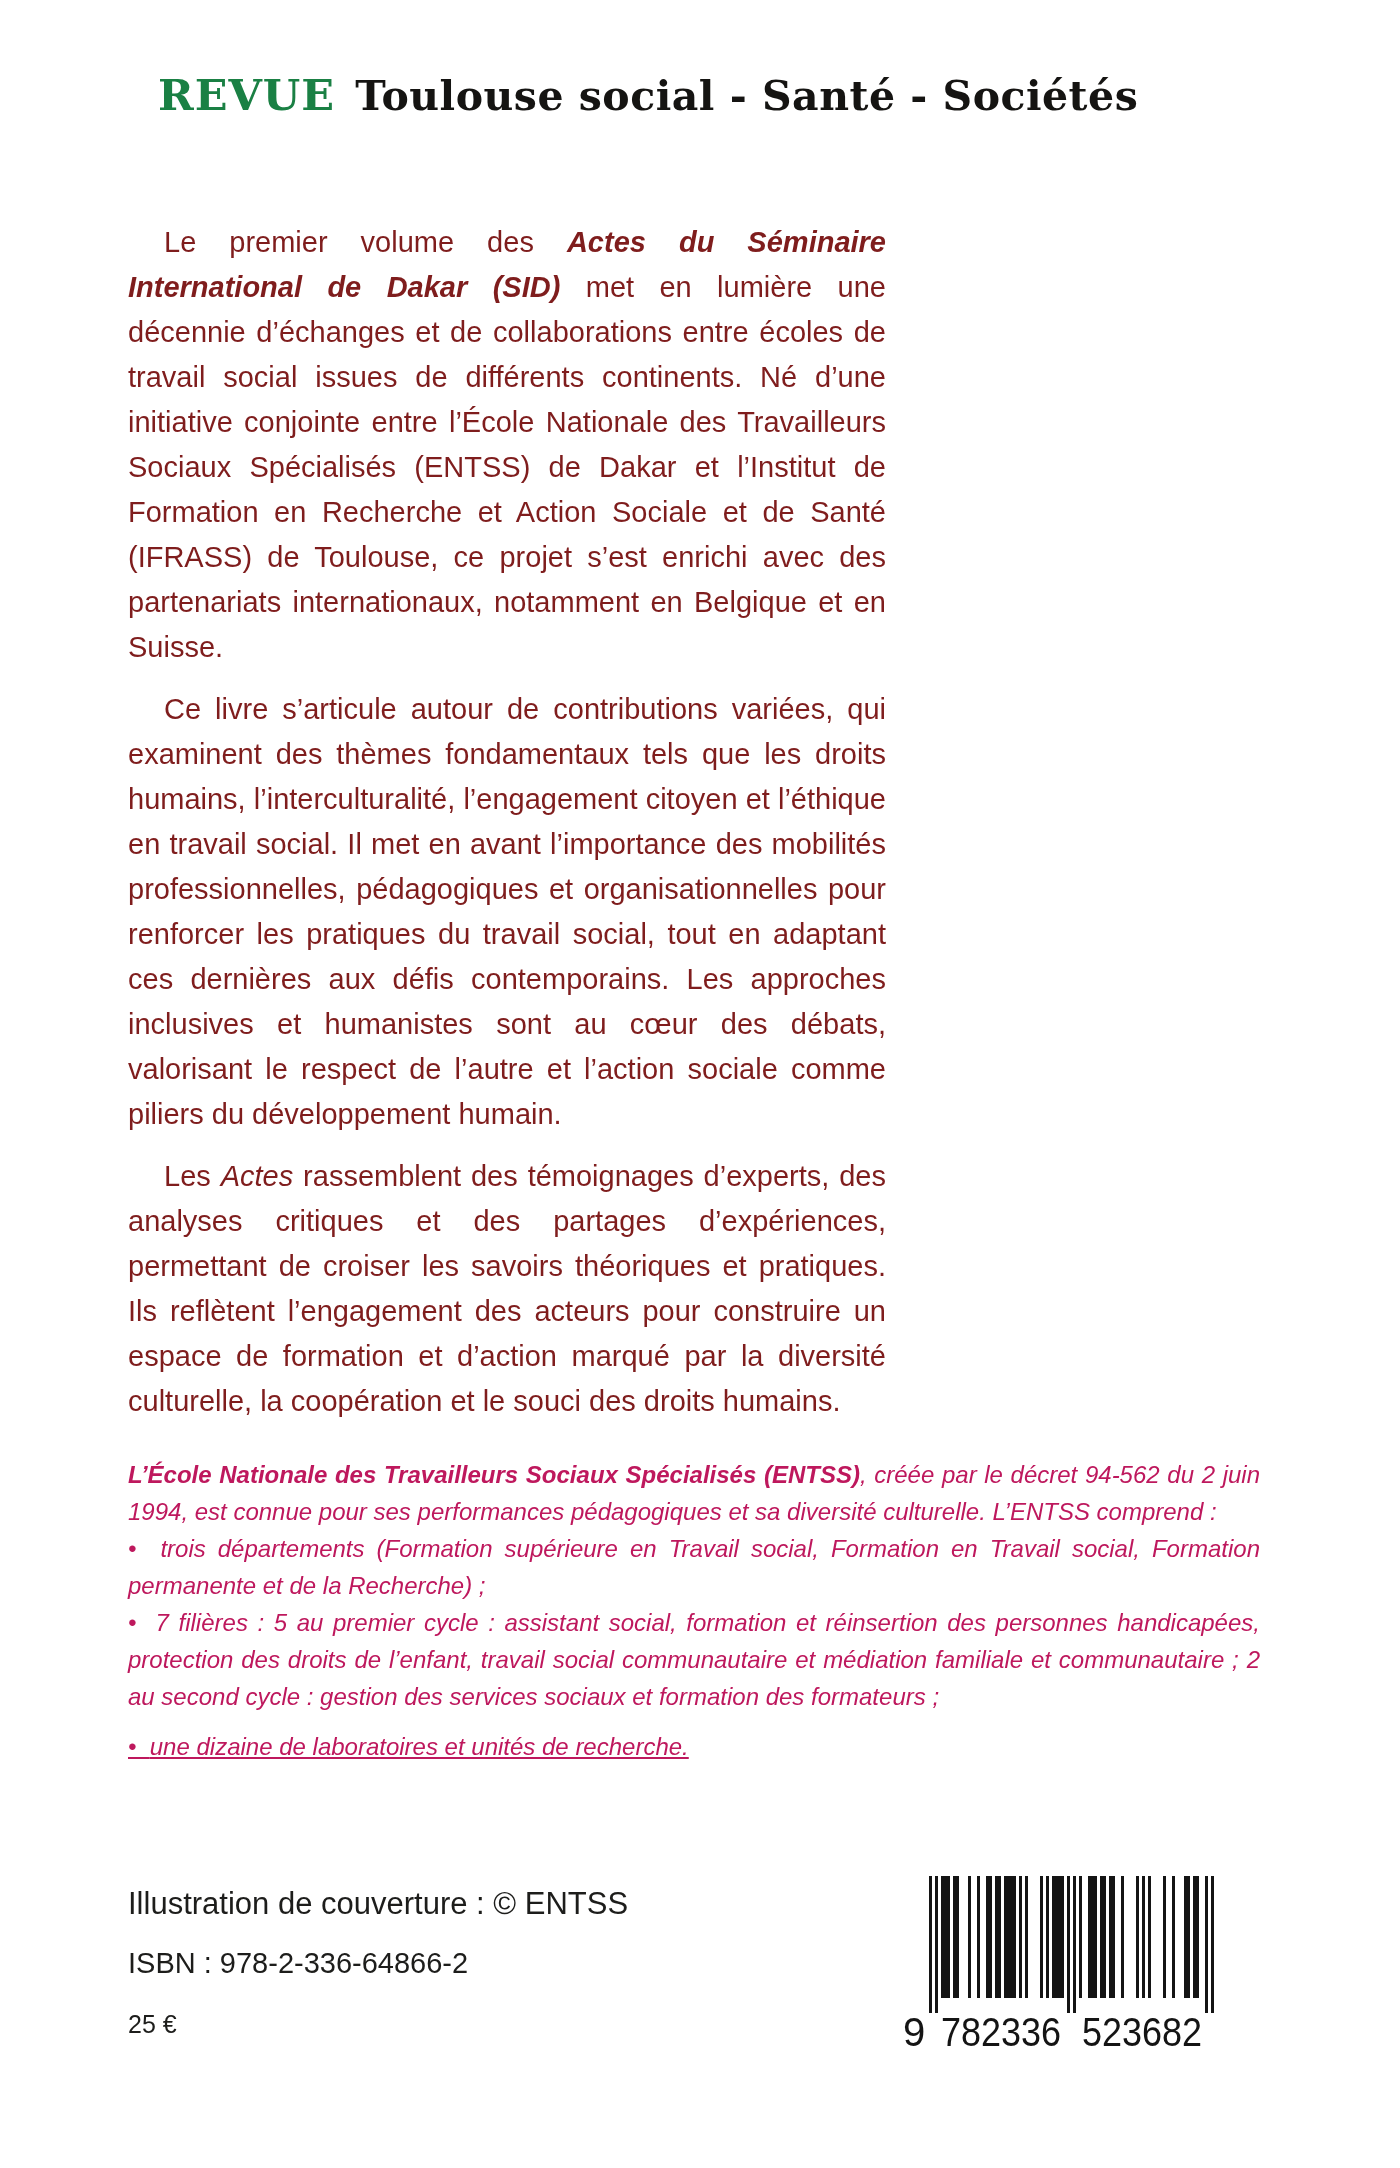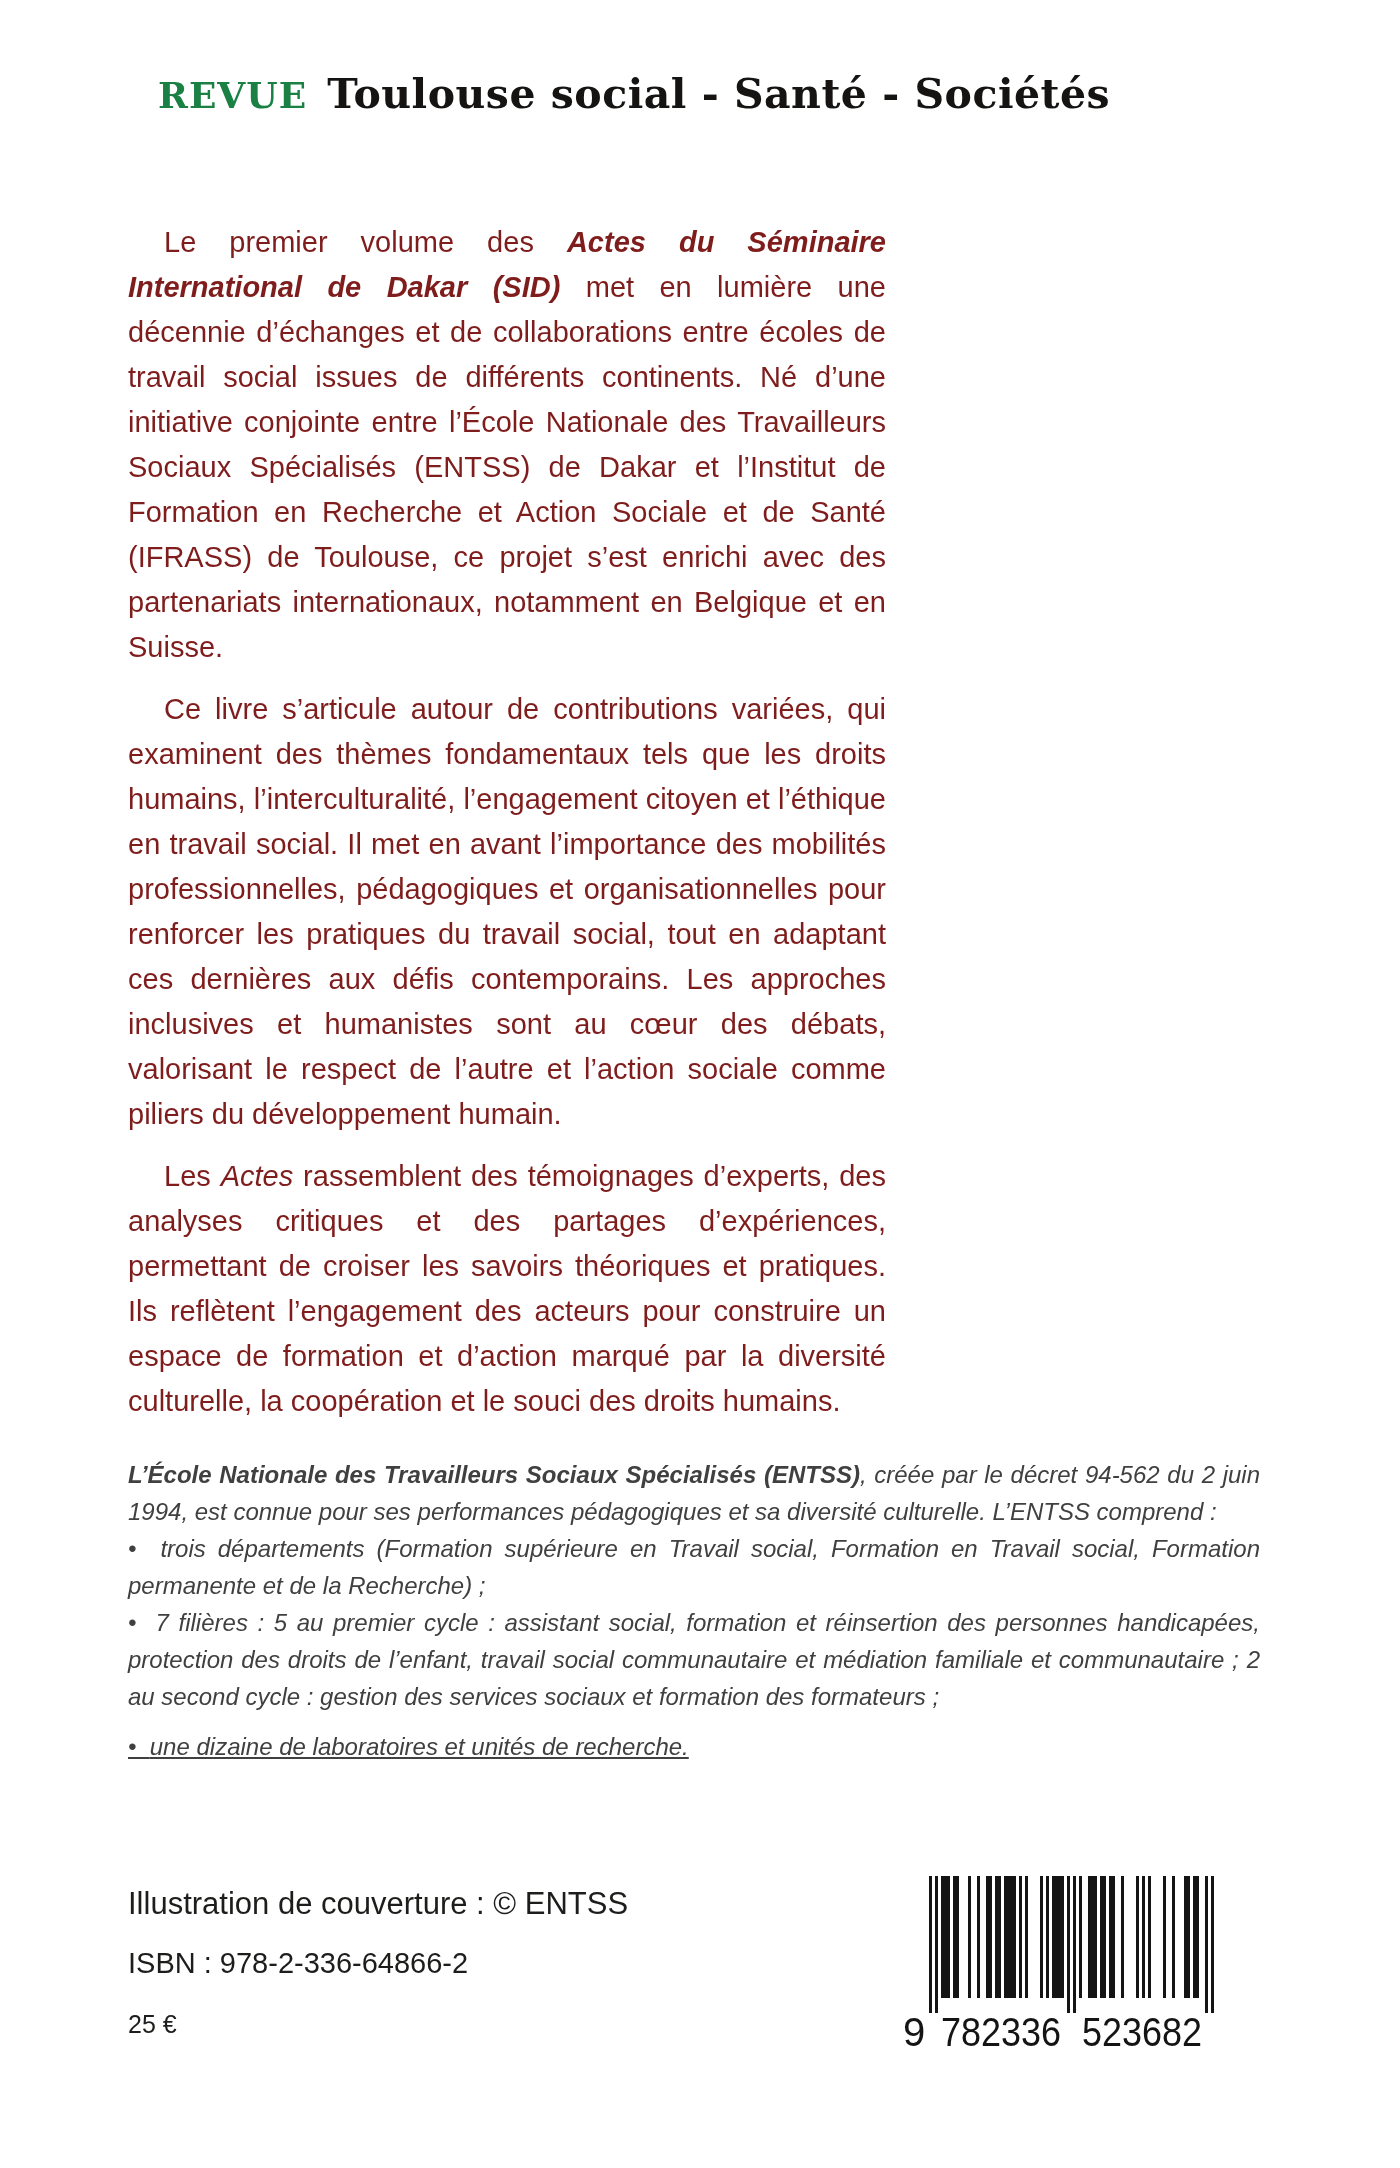--- a/index.html
+++ b/index.html
@@ -12,41 +12,41 @@
     overflow:hidden;
   }
   
   .header{
     position:absolute;left:158px;top:70px;
     display:flex;align-items:baseline;gap:20px;
     white-space:nowrap;
   }
   .brand{
     font-family:"DejaVu Serif",serif;
-    font-weight:800;font-size:36px;letter-spacing:1px;
+    font-weight:800;font-size:43px;letter-spacing:1px;
   }
   .collection-title{
     font-family:"DejaVu Serif",serif;
     font-weight:700;font-size:41px;letter-spacing:0.5px;
     color:#151412;
   }
   
   .synopsis{
     position:absolute;left:128px;top:220px;width:758px;
     font-size:29px;line-height:45px;text-align:justify;
     color:#7f1d1d;
   }
   .synopsis p{margin:0 0 17px 0;text-indent:36px;}
   .em-bi{font-style:italic;font-weight:700;}
   .em-i{font-style:italic;}
   
   .notice{
     position:absolute;left:128px;top:1456px;width:1132px;
     font-size:24px;line-height:37px;font-style:italic;
-    text-align:justify;color:#404040;
+    text-align:justify;color:#be185d;
   }
   .notice p{margin:0;}
   .notice .intro-bold{font-weight:700;}
   .notice .bullet::before{content:"\2022\00a0\00a0";}
   .gap-top{margin-top:13px !important;text-decoration:underline;}
   
   .footer-illustration{position:absolute;left:128px;top:1886px;font-size:31px;}
   .footer-isbn{position:absolute;left:128px;top:1947px;font-size:29px;}
   .footer-price{position:absolute;left:128px;top:2010px;font-size:25px;}
   .barcode{position:absolute;left:903px;top:1876px;}

